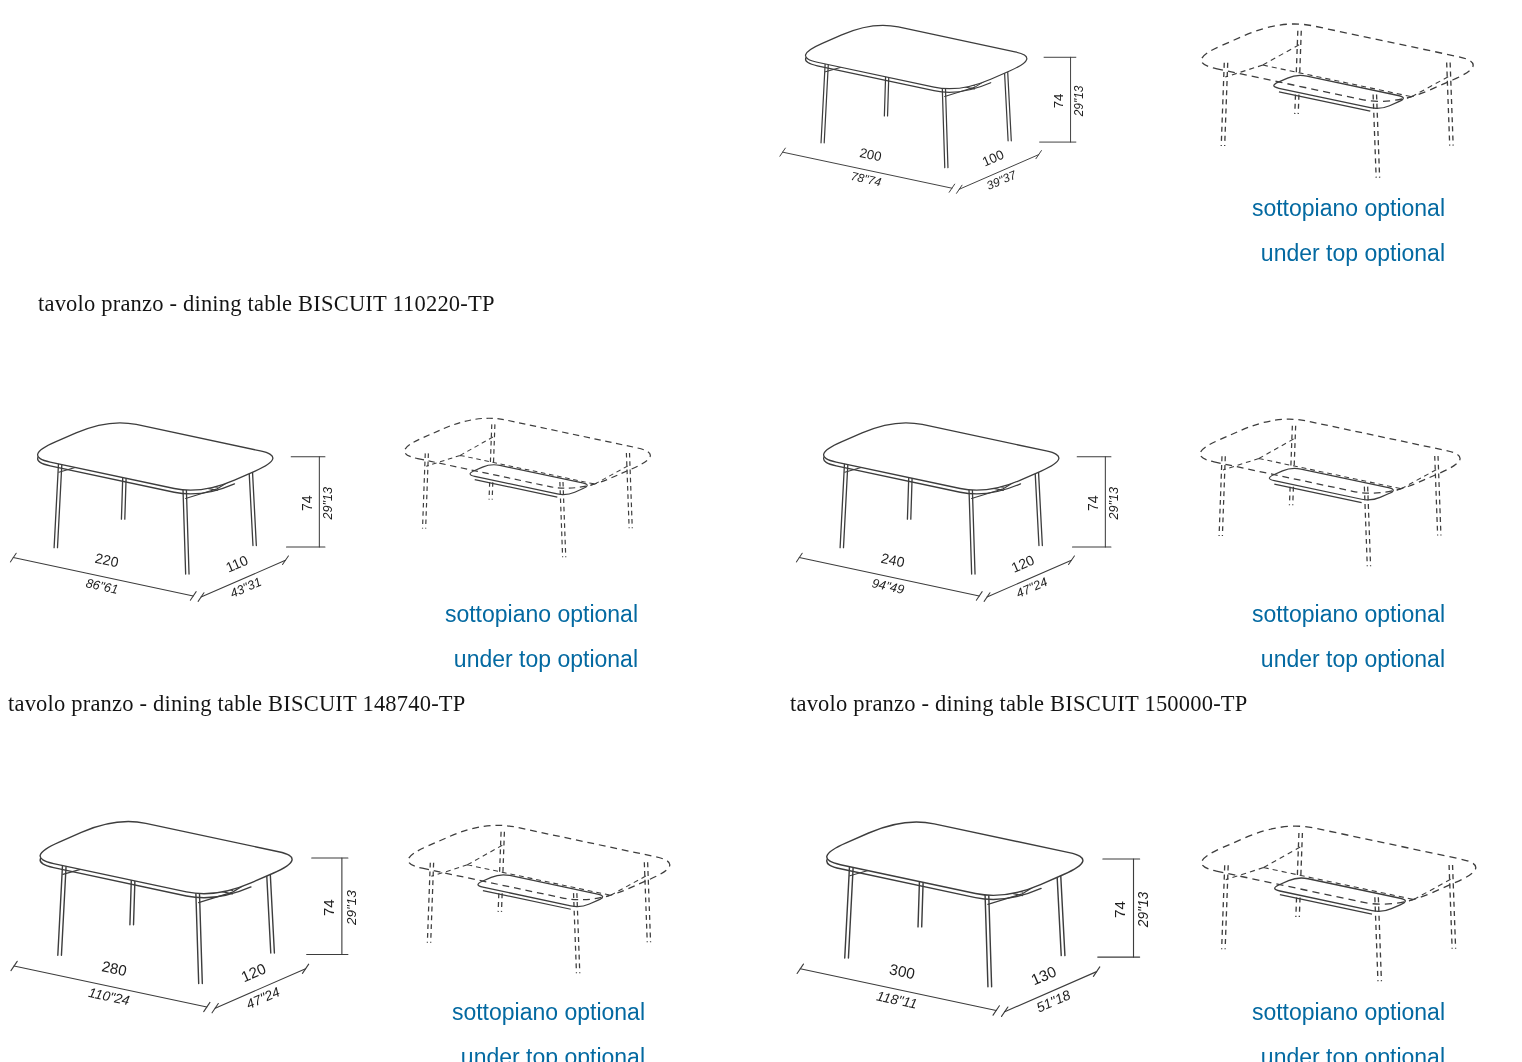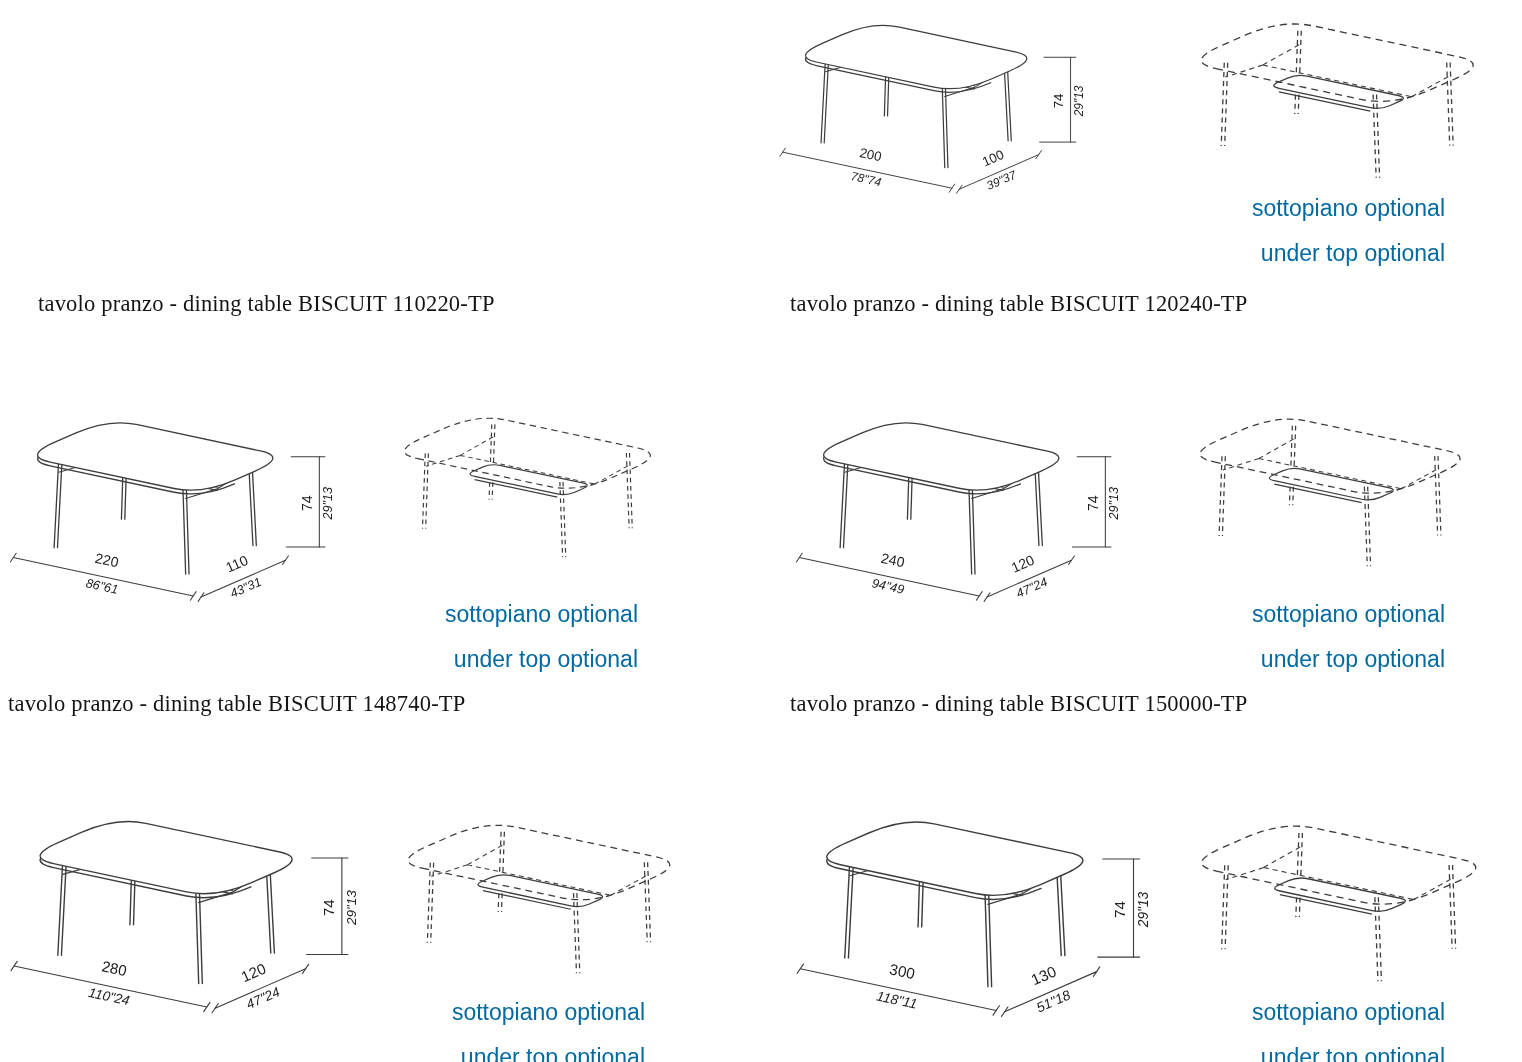--- a/index.html
+++ b/index.html
@@ -51,21 +51,20 @@
   </svg>
   <svg class="drawing" style="left:1172px;top:6px;width:345px;" viewBox="0 0 340 178">
     <use href="#geo-dashed"></use>
   </svg>
   <div class="opt-label" style="left:1135px;top:192px;width:310px;">
     <div class="l1">sottopiano optional</div>
     <div class="l2">under top optional</div>
   </div>
 
   <div class="caption" style="left:8px;top:291px;margin-left:30px;">tavolo pranzo - dining table BISCUIT 110220-TP</div>
-  <div class="caption" style="left:790px;top:291px;">tavolo pranzo - dining table BISCUIT 120240-TP</div>
 
   <svg class="drawing" style="left:2px;top:398px;width:338px;" viewBox="0 0 360 228">
     <use href="#geo-solid"></use>
     <text class="dim" x="110.6" y="177.7" text-anchor="middle" transform="rotate(12 110.6 177.7)">220</text>
     <text class="dimi" x="105.6" y="205" text-anchor="middle" transform="rotate(12 105.6 205)">86"61</text>
     <text class="dim" x="252.2" y="181.4" text-anchor="middle" transform="rotate(-23.6 252.2 181.4)">110</text>
     <text class="dimi" x="261.4" y="206" text-anchor="middle" transform="rotate(-23.6 261.4 206)">43"31</text>
     <text class="dim" x="330" y="112" text-anchor="middle" transform="rotate(-90 330 112)">74</text>
     <text class="dimi" x="352" y="112" text-anchor="middle" transform="rotate(-90 352 112)">29"13</text>
   </svg>

